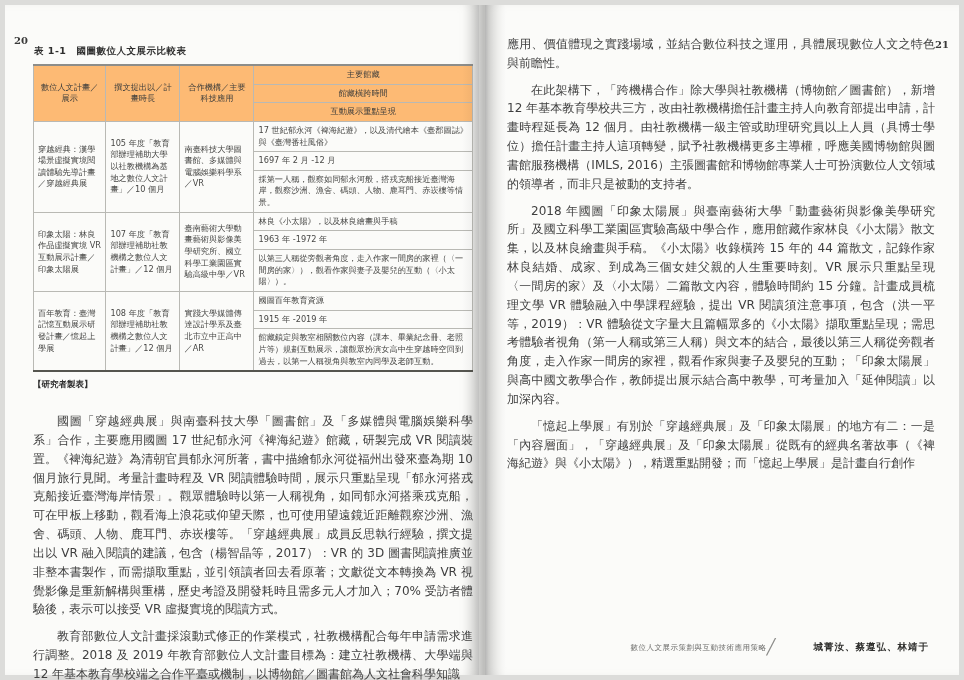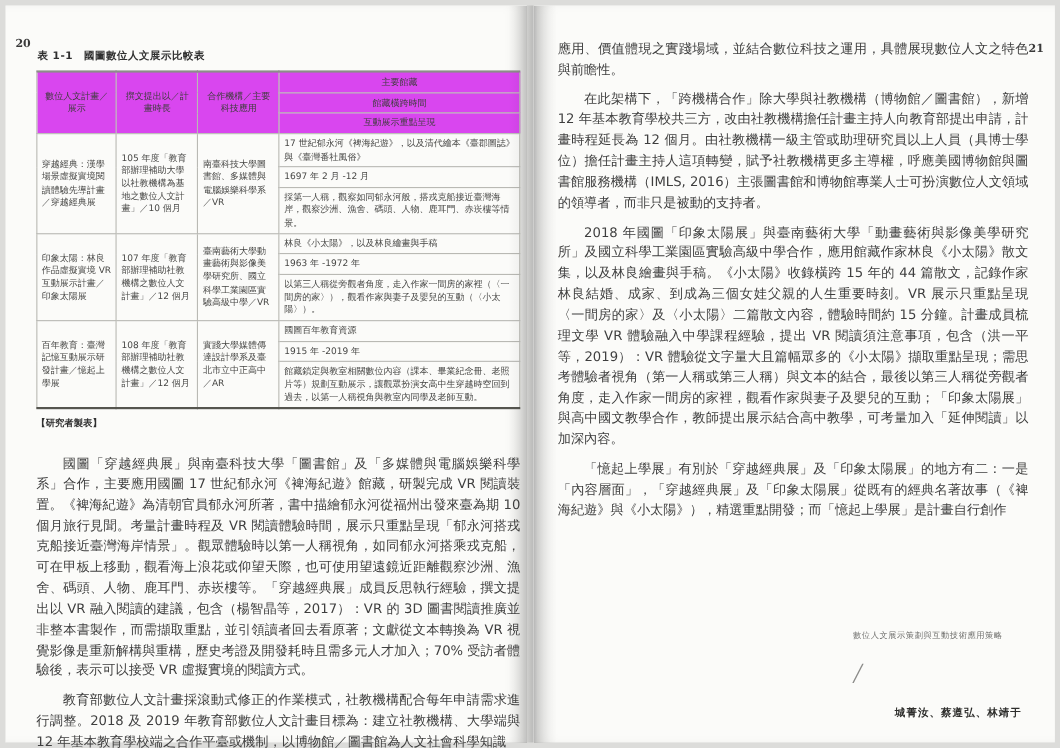--- a/index.html
+++ b/index.html
@@ -35,38 +35,38 @@
   .table-title{font-size:9.5px;font-weight:bold;color:#2f2f2f;margin:12px 0 6px 1px;letter-spacing:0.5px;}
   table.cmp{
     width:100%;border-collapse:collapse;table-layout:fixed;
     font-size:8.2px;line-height:1.42;color:#474745;
     border-top:2px solid #8d8d8a;border-bottom:2.5px solid #55554f;
   }
   table.cmp th,table.cmp td{
     border:1px solid #b9b9b4;padding:3px 4px;vertical-align:middle;
     font-weight:normal;word-break:break-all;
   }
-  table.cmp thead th{background:#d946ef;text-align:center;color:#3d3d3b;}
+  table.cmp thead th{background:#fdba74;text-align:center;color:#3d3d3b;}
   table.cmp td{background:#fbfbf9;text-align:left;}
   .w1{width:15.8%;} .w2{width:16.2%;} .w3{width:16.2%;} .w4{width:51.8%;}
   .table-note{font-size:8.5px;font-weight:bold;color:#2f2f2f;margin:7px 0 0 0;}
 
   
   .bodytext{margin-top:21px;}
   .page.right .bodytext{margin-top:0;}
   p.para{
     font-size:12px;line-height:1.57;text-align:justify;
     margin:0 0 8px 0;text-indent:2em;color:#3e3e3e;
   }
   p.para.noindent{text-indent:0;}
 
   
   .runfoot{
     position:absolute;right:30px;bottom:20px;
-    display:flex;gap:22px;white-space:nowrap;flex-direction:column;
+    display:flex;align-items:center;gap:0;white-space:nowrap;
   }
   .runfoot .rf-title{font-size:7.5px;color:#6d6d6b;letter-spacing:0.5px;}
   .runfoot .rf-slash{font-size:15px;color:#8a8a88;font-weight:200;line-height:1;}
   .runfoot .rf-authors{font-size:9.5px;font-weight:bold;color:#2e2e2c;letter-spacing:1px;padding-left:38px;}
 </style>
 </head>
 <body>
 
 <div class="spread">
 

